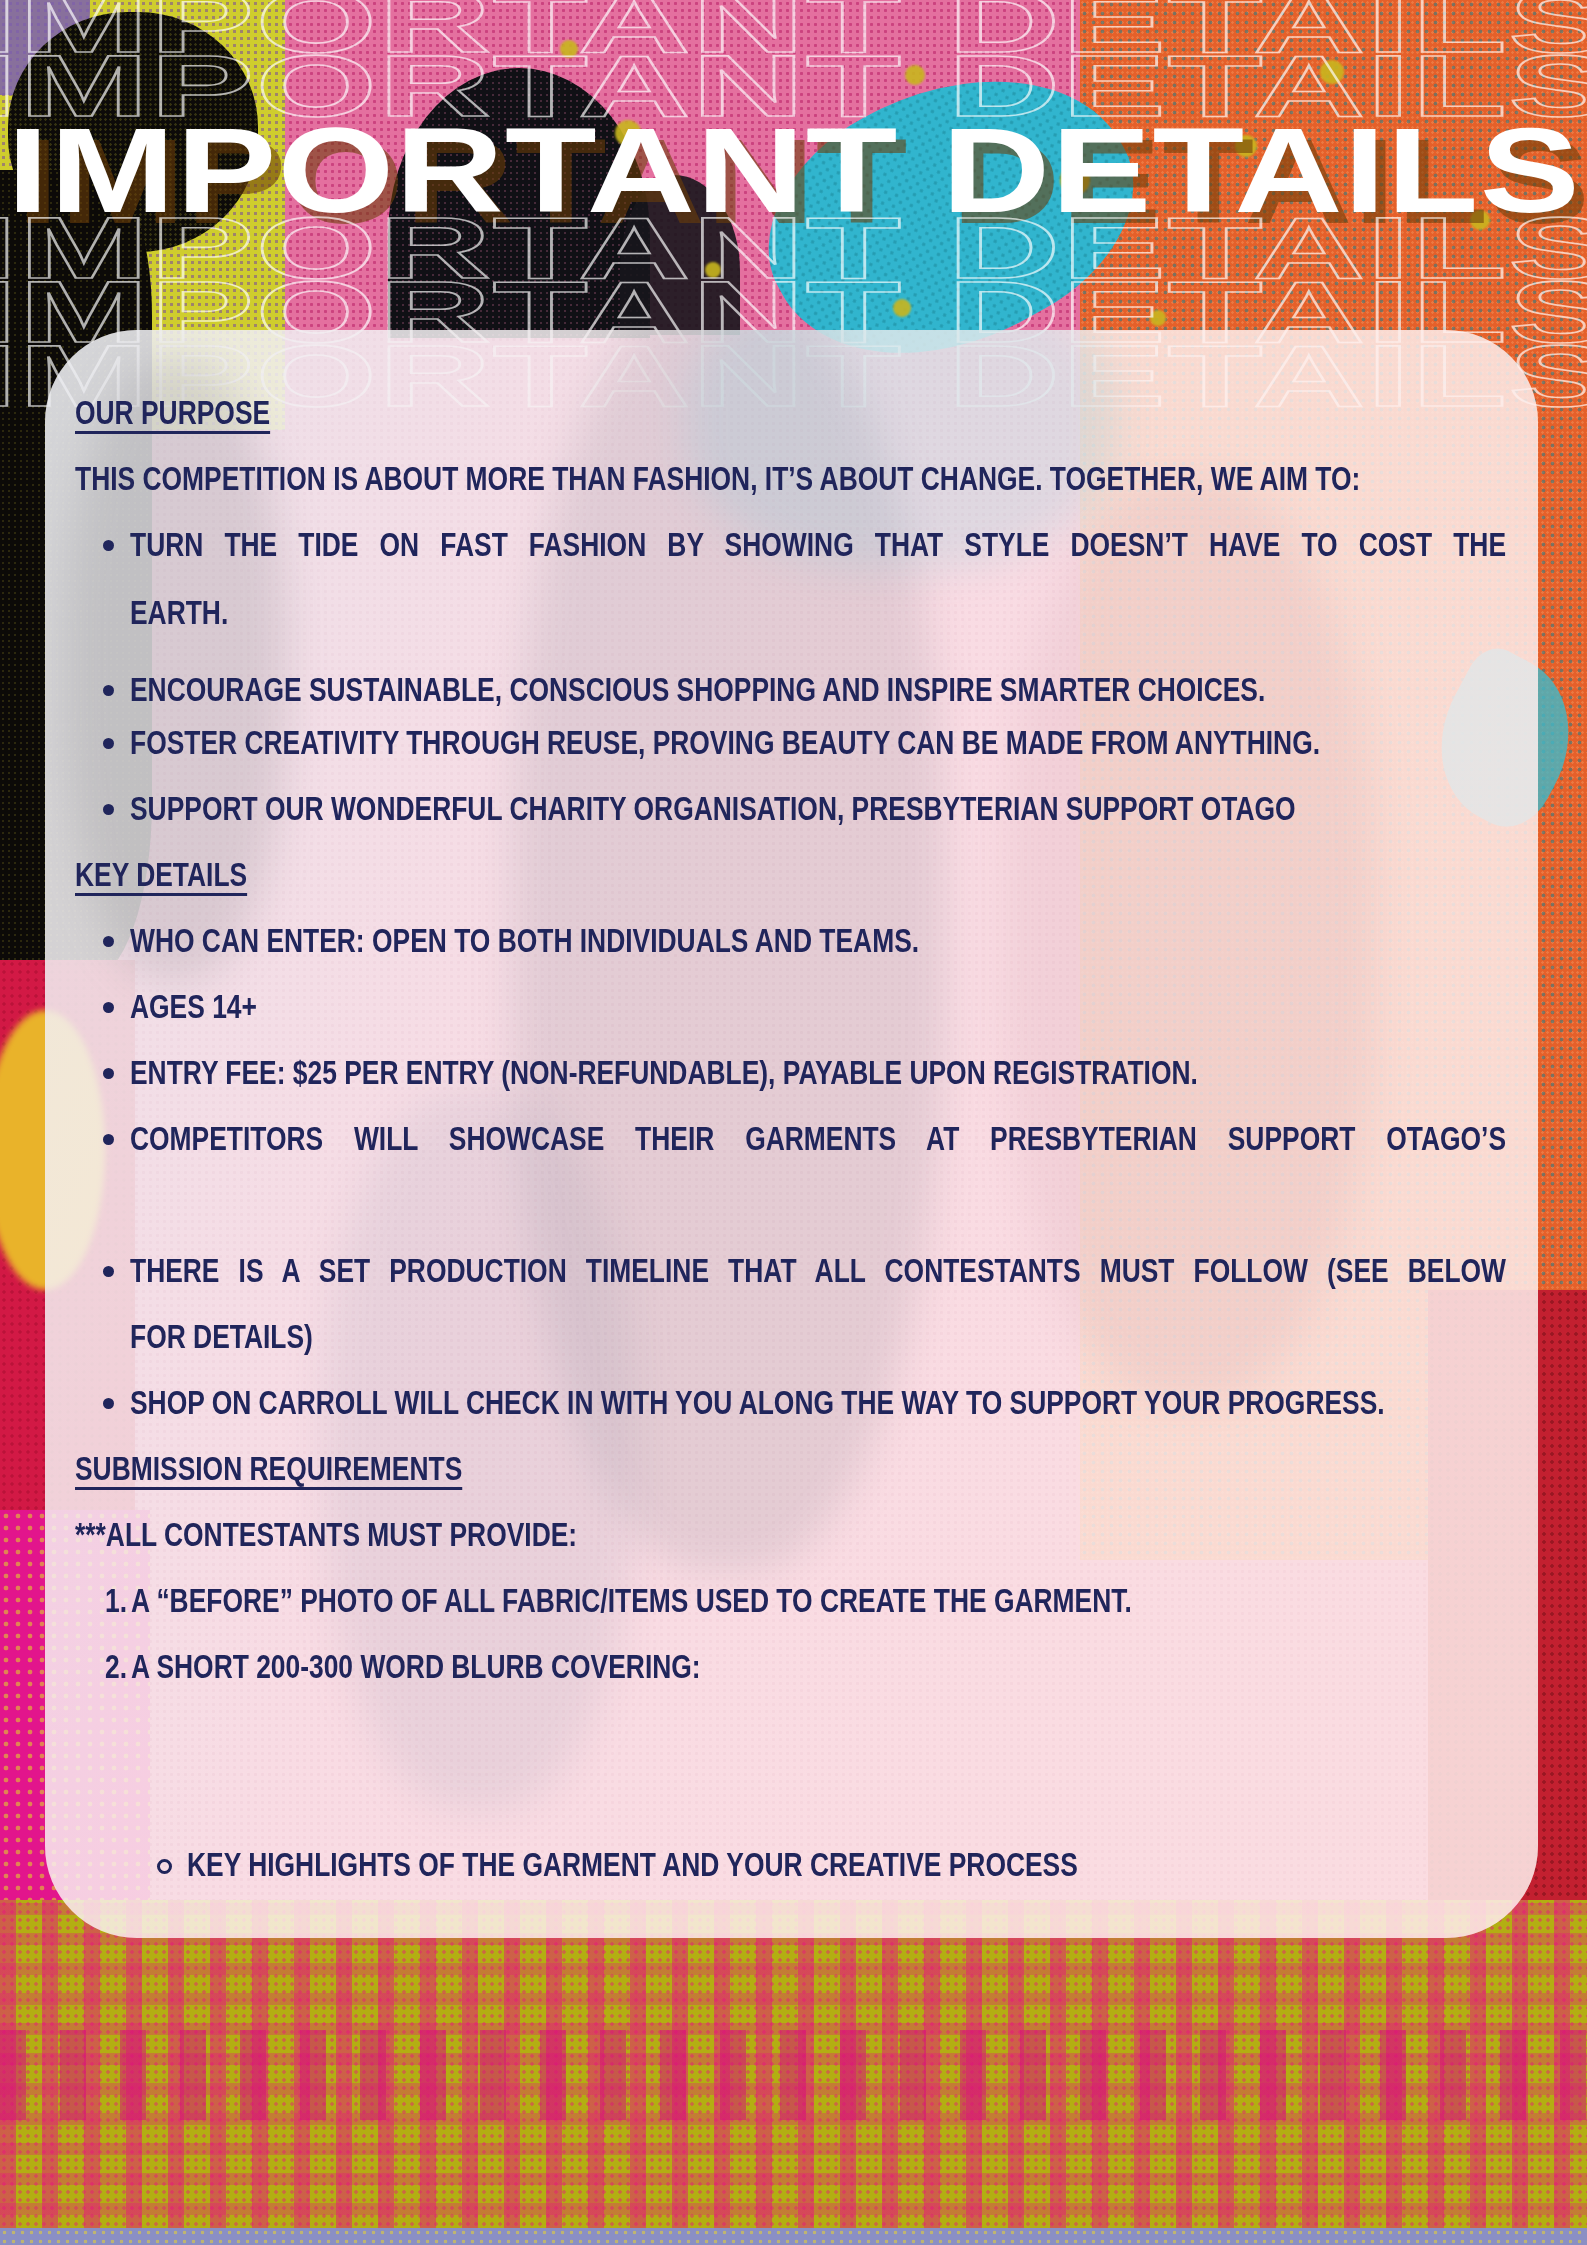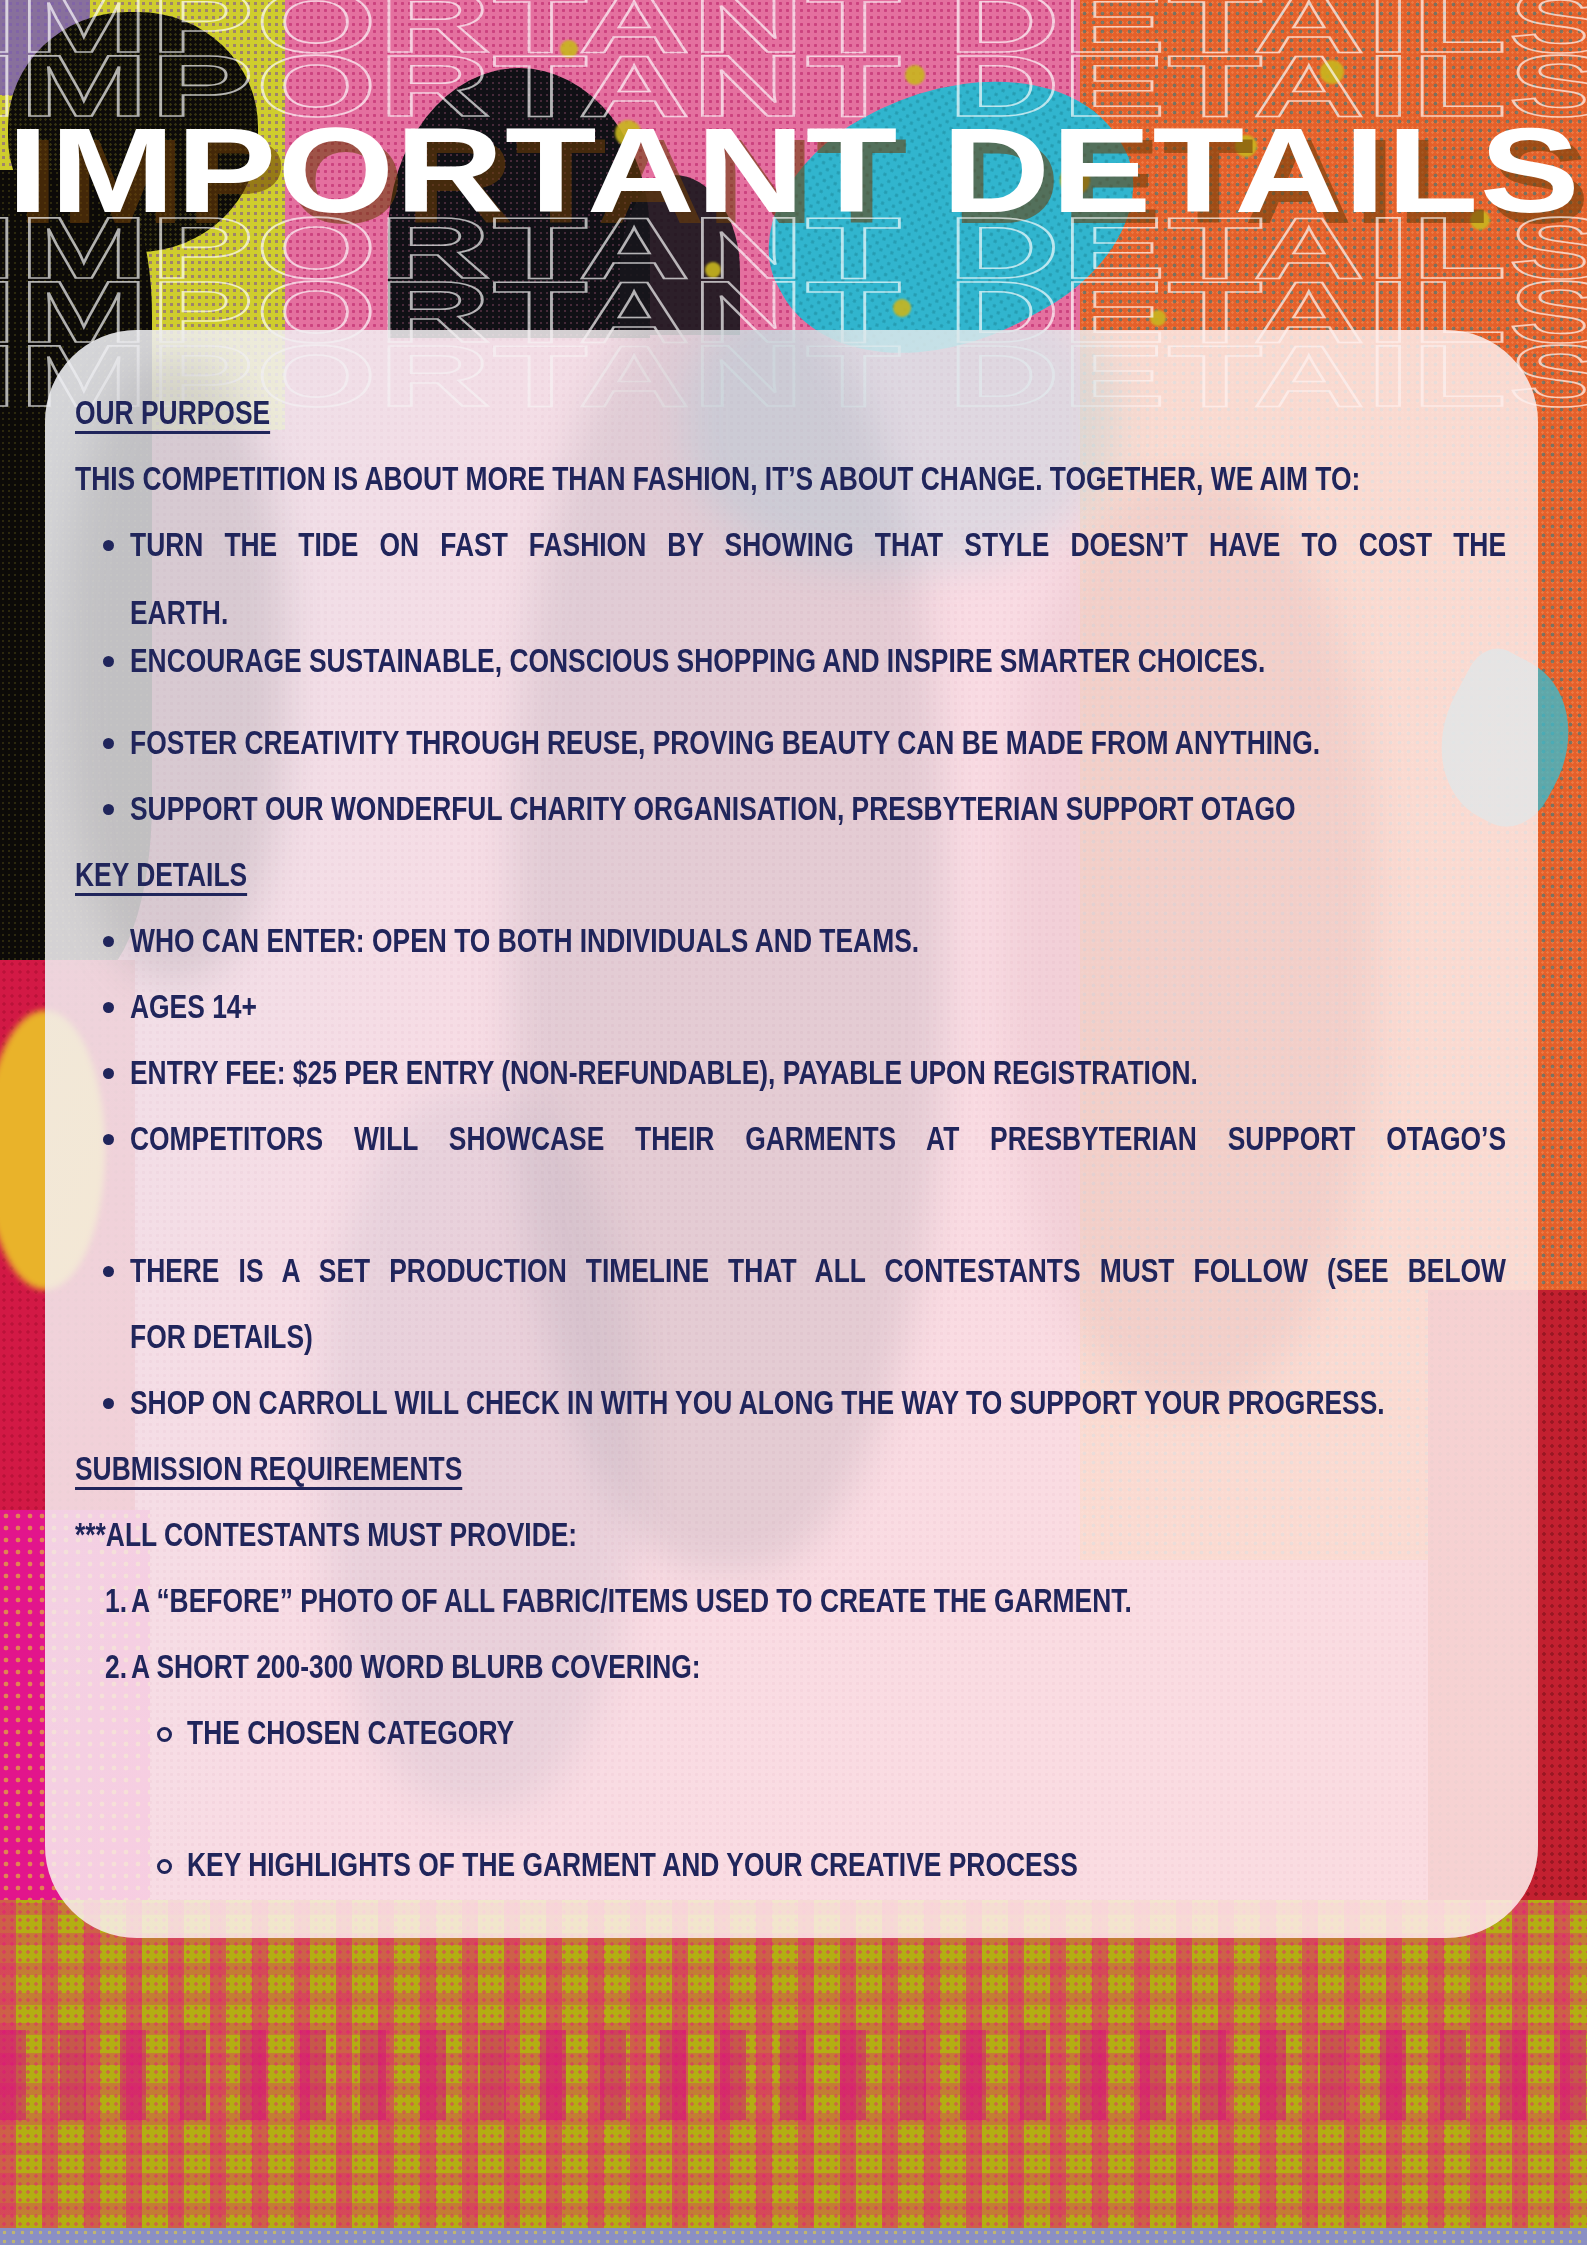--- a/index.html
+++ b/index.html
@@ -149,32 +149,31 @@
     <div class="ghost g1"></div>
     <div class="ghost g2"></div>
     <div class="ghost g3"></div>
     <div class="ghost g4"></div>
     <div class="ghost g5"></div>
 
     <div class="line k-heading" style="top:63px"><span class="tx">OUR PURPOSE</span></div>
     <div class="line k-para" style="top:129px"><span class="tx">THIS COMPETITION IS ABOUT MORE THAN FASHION, IT’S ABOUT CHANGE. TOGETHER, WE AIM TO:</span></div>
     <div class="line k-bullet" style="top:195px"><span class="mk-dot"></span><span class="tx just">TURN THE TIDE ON FAST FASHION BY SHOWING THAT STYLE DOESN’T HAVE TO COST THE</span></div>
     <div class="line k-cont" style="top:263px"><span class="tx">EARTH.</span></div>
-    <div class="line k-bullet" style="top:311px"><span class="mk-dot"></span><span class="tx">ENCOURAGE SUSTAINABLE, CONSCIOUS SHOPPING AND INSPIRE SMARTER CHOICES.</span></div>
+    <div class="line k-bullet" style="top:340px"><span class="mk-dot"></span><span class="tx">ENCOURAGE SUSTAINABLE, CONSCIOUS SHOPPING AND INSPIRE SMARTER CHOICES.</span></div>
     <div class="line k-bullet" style="top:393px"><span class="mk-dot"></span><span class="tx">FOSTER CREATIVITY THROUGH REUSE, PROVING BEAUTY CAN BE MADE FROM ANYTHING.</span></div>
     <div class="line k-bullet" style="top:459px"><span class="mk-dot"></span><span class="tx">SUPPORT OUR WONDERFUL CHARITY ORGANISATION, PRESBYTERIAN SUPPORT OTAGO</span></div>
     <div class="line k-heading" style="top:525px"><span class="tx">KEY DETAILS</span></div>
     <div class="line k-bullet" style="top:591px"><span class="mk-dot"></span><span class="tx">WHO CAN ENTER: OPEN TO BOTH INDIVIDUALS AND TEAMS.</span></div>
     <div class="line k-bullet" style="top:657px"><span class="mk-dot"></span><span class="tx">AGES 14+</span></div>
     <div class="line k-bullet" style="top:723px"><span class="mk-dot"></span><span class="tx">ENTRY FEE: $25 PER ENTRY (NON-REFUNDABLE), PAYABLE UPON REGISTRATION.</span></div>
     <div class="line k-bullet" style="top:789px"><span class="mk-dot"></span><span class="tx just">COMPETITORS WILL SHOWCASE THEIR GARMENTS AT PRESBYTERIAN SUPPORT OTAGO’S</span></div>
     <div class="line k-cont" style="top:987px"><span class="tx">FOR DETAILS)</span></div>
     <div class="line k-bullet" style="top:921px"><span class="mk-dot"></span><span class="tx just">THERE IS A SET PRODUCTION TIMELINE THAT ALL CONTESTANTS MUST FOLLOW (SEE BELOW</span></div>
     <div class="line k-bullet" style="top:1053px"><span class="mk-dot"></span><span class="tx">SHOP ON CARROLL WILL CHECK IN WITH YOU ALONG THE WAY TO SUPPORT YOUR PROGRESS.</span></div>
     <div class="line k-heading" style="top:1119px"><span class="tx">SUBMISSION REQUIREMENTS</span></div>
     <div class="line k-para" style="top:1185px"><span class="tx">***ALL CONTESTANTS MUST PROVIDE:</span></div>
     <div class="line k-num" style="top:1251px"><span class="mk-num">1.</span><span class="tx">A “BEFORE” PHOTO OF ALL FABRIC/ITEMS USED TO CREATE THE GARMENT.</span></div>
     <div class="line k-num" style="top:1317px"><span class="mk-num">2.</span><span class="tx">A SHORT 200-300 WORD BLURB COVERING:</span></div>
-    <div class="line k-sub" style="top:1383px"><span class="mk-ring"></span><span class="tx">THE CHOSEN CATEGORY</span></div>
     <div class="line k-sub" style="top:1515px"><span class="mk-ring"></span><span class="tx">KEY HIGHLIGHTS OF THE GARMENT AND YOUR CREATIVE PROCESS</span></div>
   </div>
 
 </div>
 
 </body></html>

